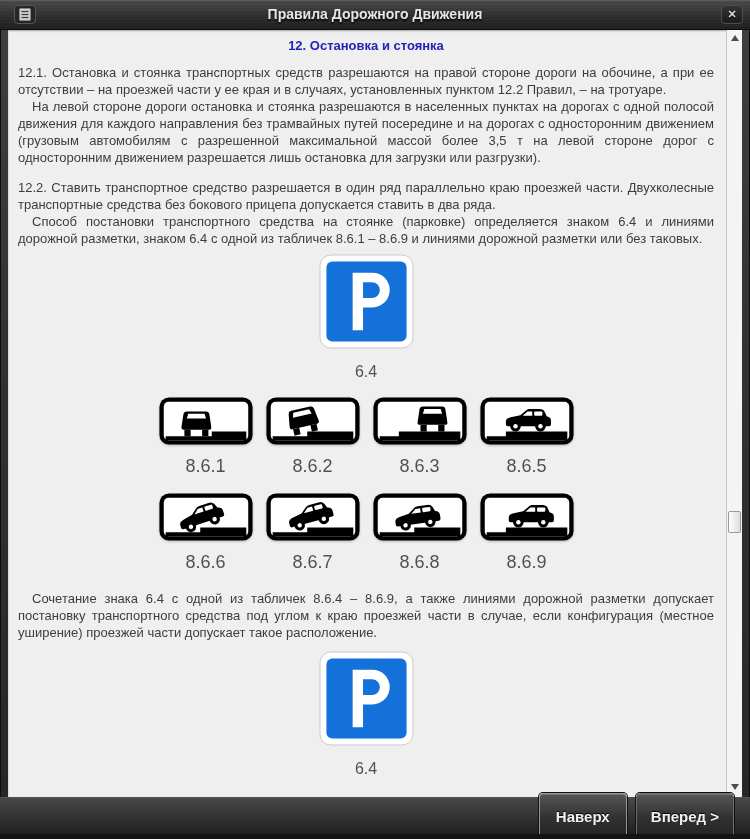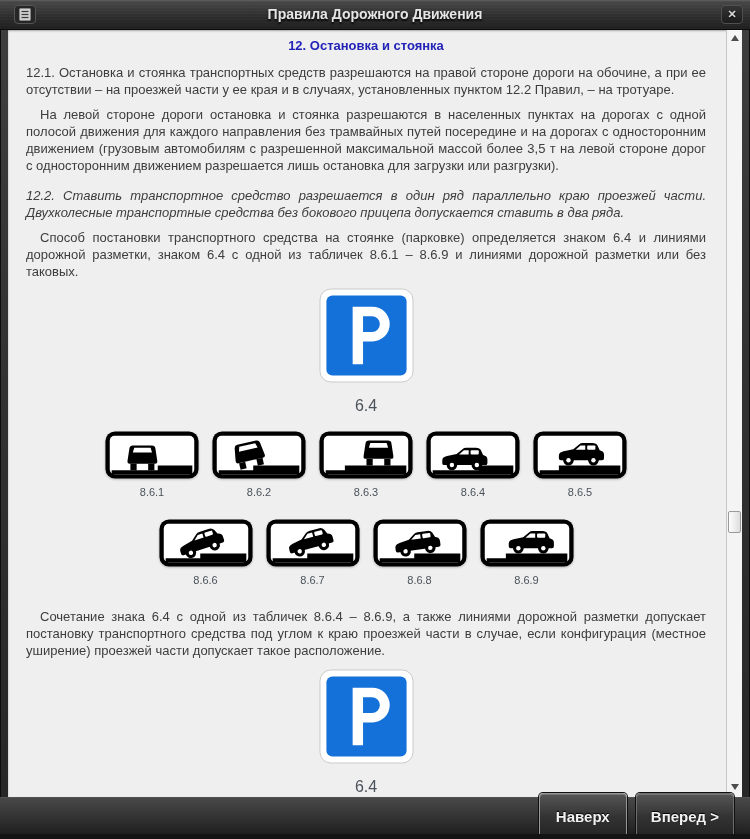--- a/index.html
+++ b/index.html
@@ -43,35 +43,35 @@
     box-shadow:inset 0 1px 2px rgba(0,0,0,.3);
   }
   .content{
     flex:1;overflow:hidden;padding:4px 12px 0 10px;
     color:#3d3d3d;font-size:13px;line-height:17px;text-align:justify;
   }
   .content h1{
     margin:3px 0 9px 0;text-align:center;
     font-size:13px;line-height:18px;color:#2323b8;font-weight:bold;
   }
-  .content p{margin:8px;}
+  .content p{margin:0;}
   .content p.indent{text-indent:14px;}
-  .content p.gap{margin-top:13px;font-style:italic;}
+  .content p.gap{margin-top:13px;}
   
   .sign-figure{text-align:center;margin-top:7px;}
   .sign-figure svg{display:inline-block;}
   .fig-label{
     text-align:center;color:#4b525a;font-size:16px;line-height:15px;margin-top:11px;
   }
   .plates-row{
     display:flex;justify-content:center;gap:11px;margin-top:17px;
   }
   .plate-item{text-align:center;}
   .plate-svg{display:block;filter:drop-shadow(0 1px 1px rgba(0,0,0,.25));}
-  .plate-label{color:#4b525a;font-size:11px;margin-top:4px;}
+  .plate-label{color:#4b525a;font-size:18px;margin-top:12px;}
   
   .scrollbar{
     position:relative;width:16px;background:#f4f4f4;border-left:1px solid #c6c6c6;
   }
   .scroll-arrow{position:absolute;left:4px;width:0;height:0;}
   .scroll-up{top:5px;border-left:4px solid transparent;border-right:4px solid transparent;border-bottom:6px solid #4d4d4d;}
   .scroll-down{bottom:7px;border-left:4px solid transparent;border-right:4px solid transparent;border-top:6px solid #4d4d4d;}
   .scroll-thumb{
     position:absolute;top:481px;left:1px;width:13px;height:22px;
     background:linear-gradient(90deg,#fdfdfd,#dedede);
@@ -173,37 +173,20 @@
                 <rect x="4.5" y="20" width="6.5" height="7"></rect>
                 <rect x="23" y="20" width="6.5" height="7"></rect>
               </g>
             </svg>
             <div class="plate-label">8.6.3</div>
           </div>
           <div class="plate-item">
             <svg class="plate-svg" width="96" height="50" viewBox="0 0 100 52">
               <rect x="1.5" y="1.5" width="97" height="49" rx="10" fill="#000"></rect>
               <rect x="6" y="6" width="88" height="40" rx="5" fill="#fff"></rect>
-              <path fill="#000" d="M8 46 L92 46 L92 37 L56 37 L56 42 L8 42 Z"></path>
-              <g fill="#000" transform="translate(16,17.5)">
-                <path d="M2 14 Q2 10.5 7 9.5 L17 7.5 L23 2.5 Q24.5 1 27 1 L37 1 Q41 1 42.5 4 L44.5 8.5 Q49 9.5 49 13 L49 17 Q49 19 47 19 L4 19 Q2 19 2 17 Z"></path>
-                <path fill="#fff" d="M19.5 8 L24.5 3.5 L29.5 3.5 L29.5 8 Z"></path>
-                <rect fill="#fff" x="31.5" y="3.5" width="8.5" height="4.5" rx="1"></rect>
-                <circle cx="12" cy="19" r="5.5"></circle>
-                <circle fill="#fff" cx="12" cy="19" r="2.3"></circle>
-                <circle cx="38" cy="19" r="5.5"></circle>
-                <circle fill="#fff" cx="38" cy="19" r="2.3"></circle>
-              </g>
-            </svg>
-            <div class="plate-label">8.6.4</div>
-          </div>
-          <div class="plate-item">
-            <svg class="plate-svg" width="96" height="50" viewBox="0 0 100 52">
-              <rect x="1.5" y="1.5" width="97" height="49" rx="10" fill="#000"></rect>
-              <rect x="6" y="6" width="88" height="40" rx="5" fill="#fff"></rect>
               <path fill="#000" d="M8 46 L92 46 L92 37 L28 37 L28 42 L8 42 Z"></path>
               <g fill="#000" transform="translate(26,12.5)">
                 <path d="M2 14 Q2 10.5 7 9.5 L17 7.5 L23 2.5 Q24.5 1 27 1 L37 1 Q41 1 42.5 4 L44.5 8.5 Q49 9.5 49 13 L49 17 Q49 19 47 19 L4 19 Q2 19 2 17 Z"></path>
                 <path fill="#fff" d="M19.5 8 L24.5 3.5 L29.5 3.5 L29.5 8 Z"></path>
                 <rect fill="#fff" x="31.5" y="3.5" width="8.5" height="4.5" rx="1"></rect>
                 <circle cx="12" cy="19" r="5.5"></circle>
                 <circle fill="#fff" cx="12" cy="19" r="2.3"></circle>
                 <circle cx="38" cy="19" r="5.5"></circle>
                 <circle fill="#fff" cx="38" cy="19" r="2.3"></circle>
               </g>

